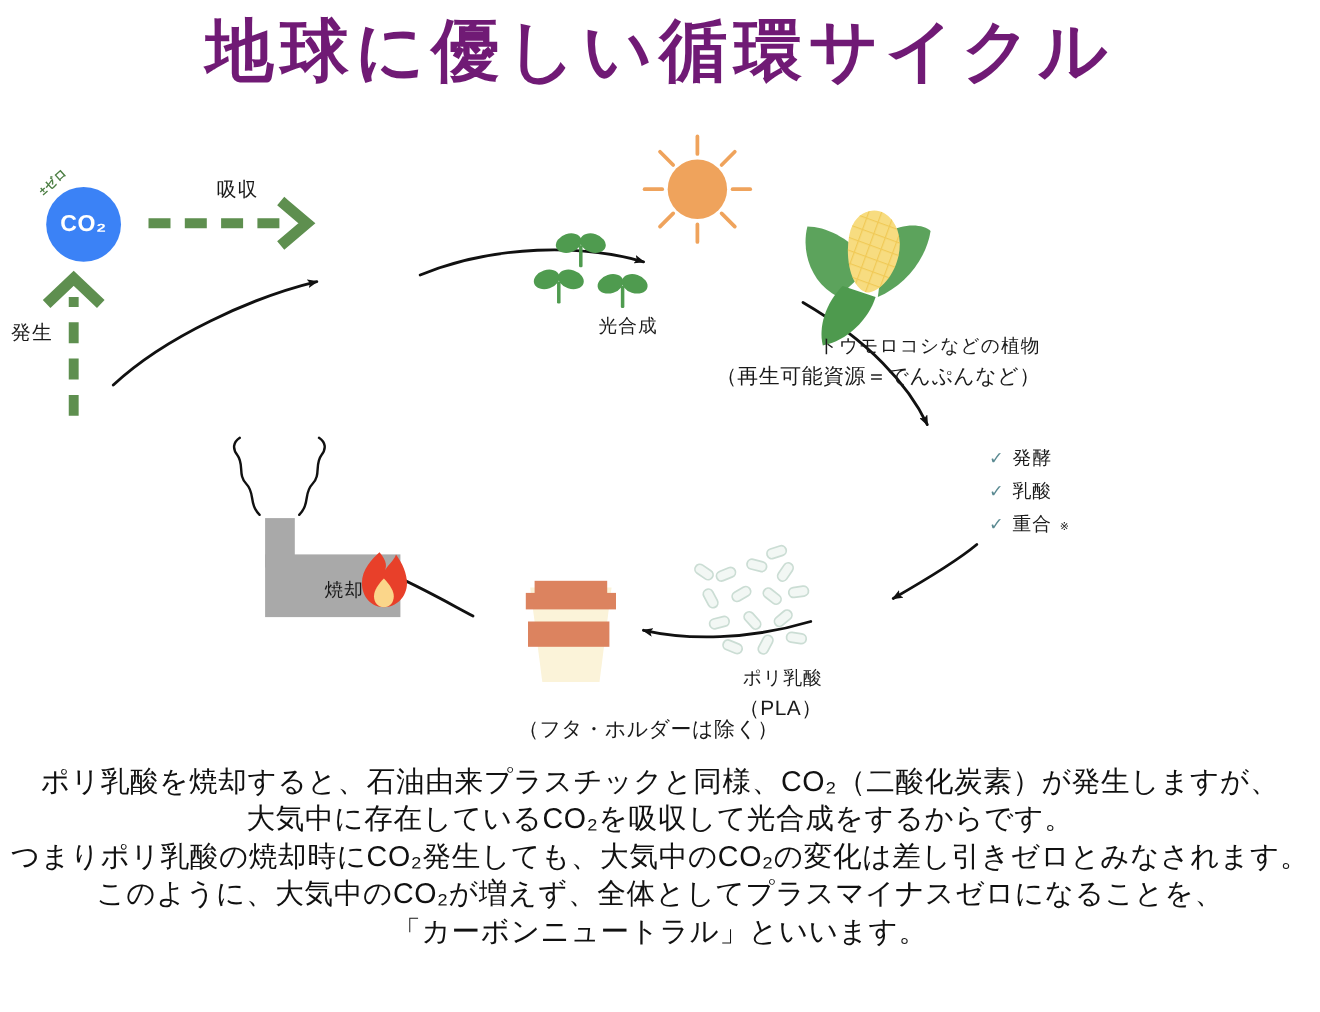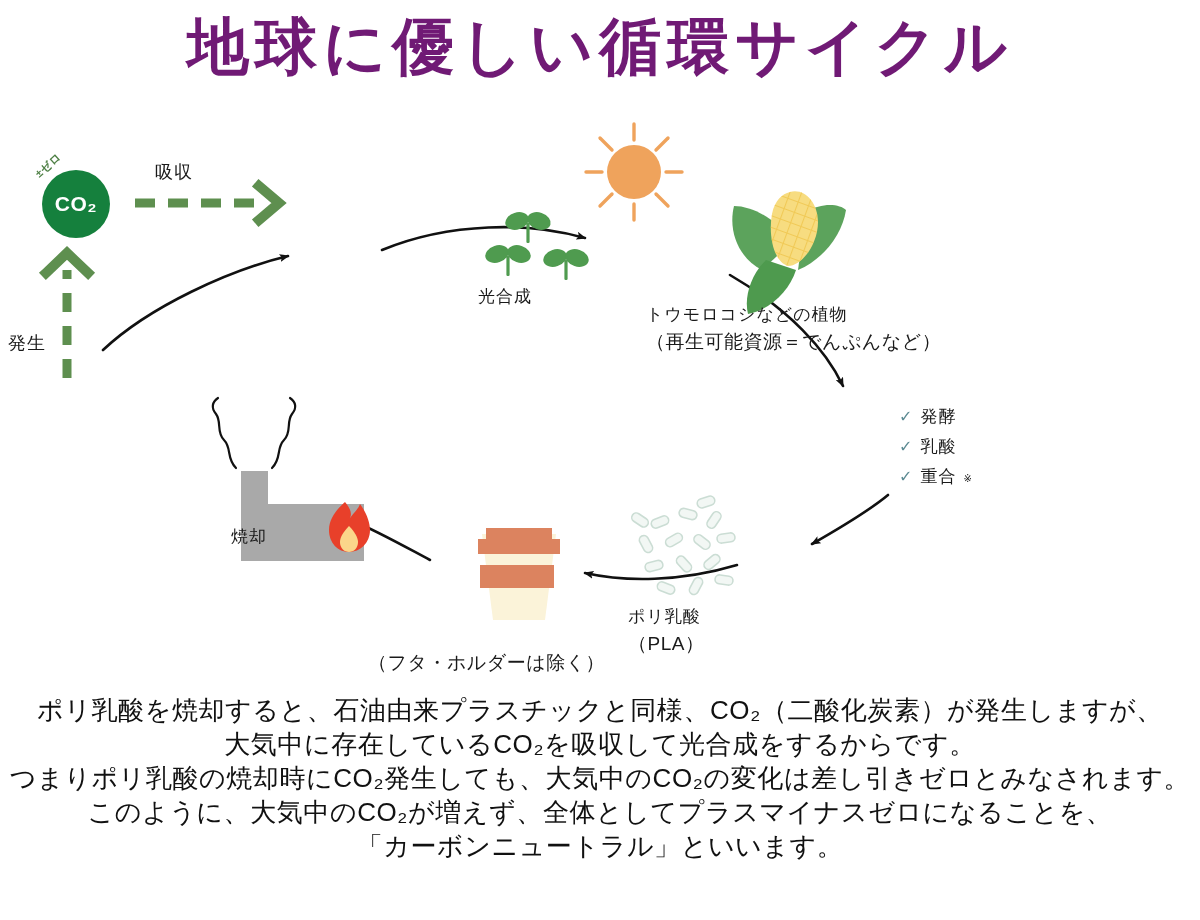--- a/index.html
+++ b/index.html
@@ -46,21 +46,21 @@
     height: 575px;
   }
   #diagram-svg {
     position: absolute;
     left: 0;
     top: 0;
   }
 
   .lbl {
     position: absolute;
-    text-align: left;
+    text-align: right;
     color: #1a1a1a;
     white-space: nowrap;
   }
   .lbl-main {
     font-size: 17px;
     font-weight: 500;
     letter-spacing: 1px;
   }
   .lbl-sub {
     font-size: 19px;
@@ -262,27 +262,27 @@
         <g>
           <path d="M345,392 C 352,400 352,406 349,410 C 352,404 358,400 360,394
                    C 366,402 370,412 370,420 C 370,433 360,442 349,442
                    C 338,442 329,433 329,420 C 329,408 338,398 345,392 Z" fill="#E8402A"></path>
           <path d="M349,416 C 355,422 358,428 358,432 C 358,438 354,442 349,442
                    C 344,442 340,438 340,432 C 340,427 344,421 349,416 Z" fill="#FBD68A"></path>
         </g>
       </g>
     </svg>
 
-    <div id="co2-bubble" style="left:42px; top:60px; background:#15803d;">
+    <div id="co2-bubble" style="left:42px; top:60px; background:#3b82f6;">
       <span>CO₂</span>
     </div>
     <div id="co2-zero" style="left:42px; top:56px; color:#4D7F44;">±ゼロ</div>
 
     <div class="lbl lbl-flow" style="left:155px; top:50px; width:80px;">吸収</div>
-    <div class="lbl lbl-flow" style="left:8px; top:180px; width:40px; line-height:24px;margin-top:41px;">発生</div>
+    <div class="lbl lbl-flow" style="left:8px; top:180px; width:40px; line-height:24px;">発生</div>
 
     <div class="lbl lbl-main" style="left:478px; top:175px; width:120px;">光合成</div>
 
     <div class="lbl lbl-main" style="left:646px; top:193px; width:300px;">トウモロコシなどの植物</div>
     <div class="lbl lbl-sub" style="left:646px; top:219px; width:300px;">（再生可能資源＝でんぷんなど）</div>
 
     <div class="lbl lbl-main" style="left:628px; top:495px; width:120px;">ポリ乳酸</div>
     <div class="lbl lbl-sub" style="left:628px; top:521px; width:120px;">（PLA）</div>
 
     <div class="lbl lbl-sub" style="left:368px; top:540px; width:340px;">（フタ・ホルダーは除く）</div>

